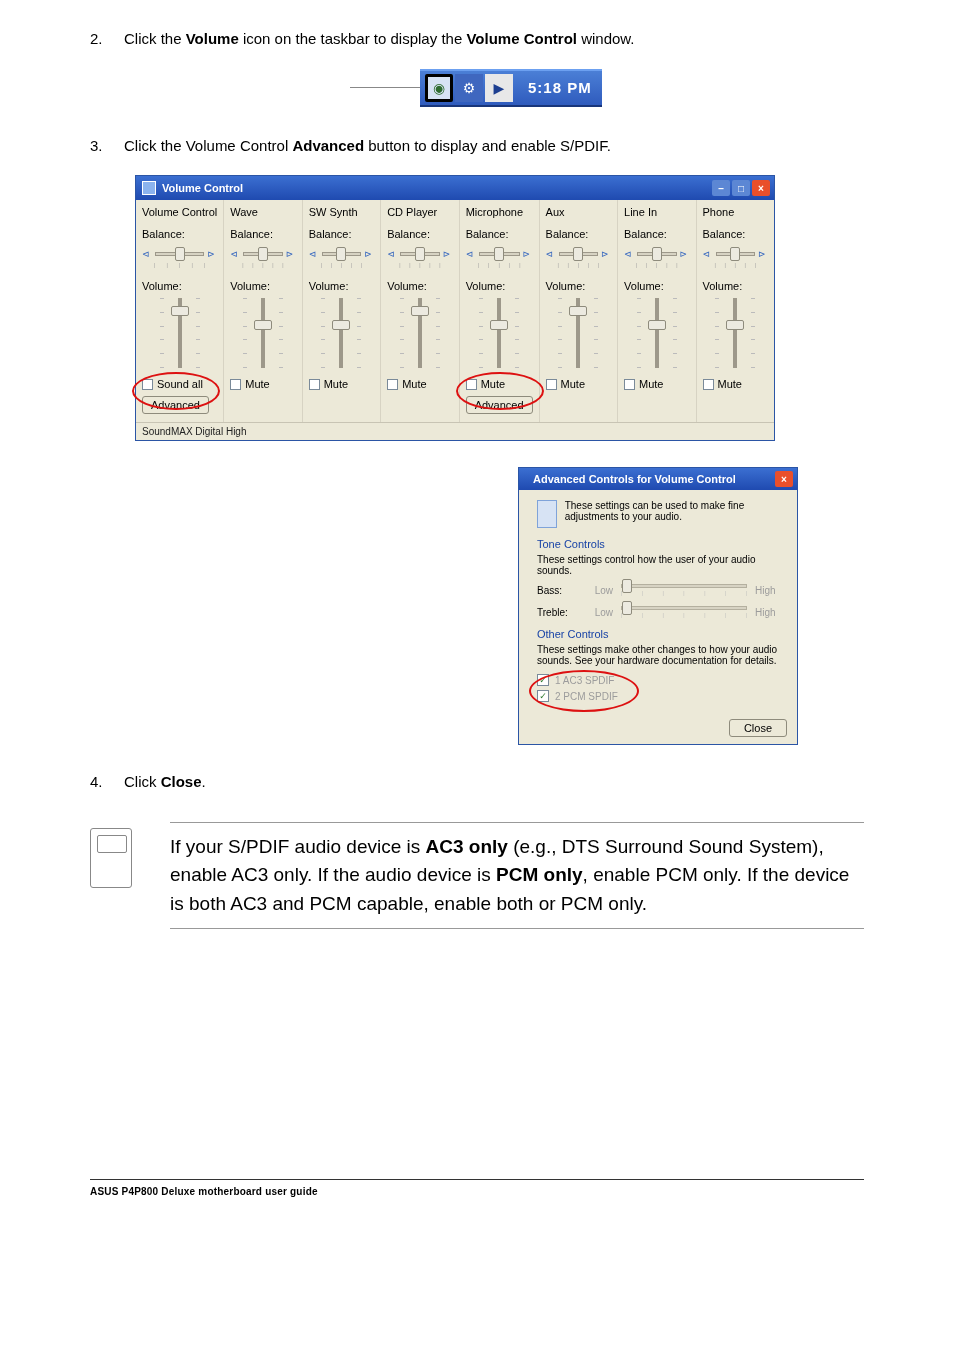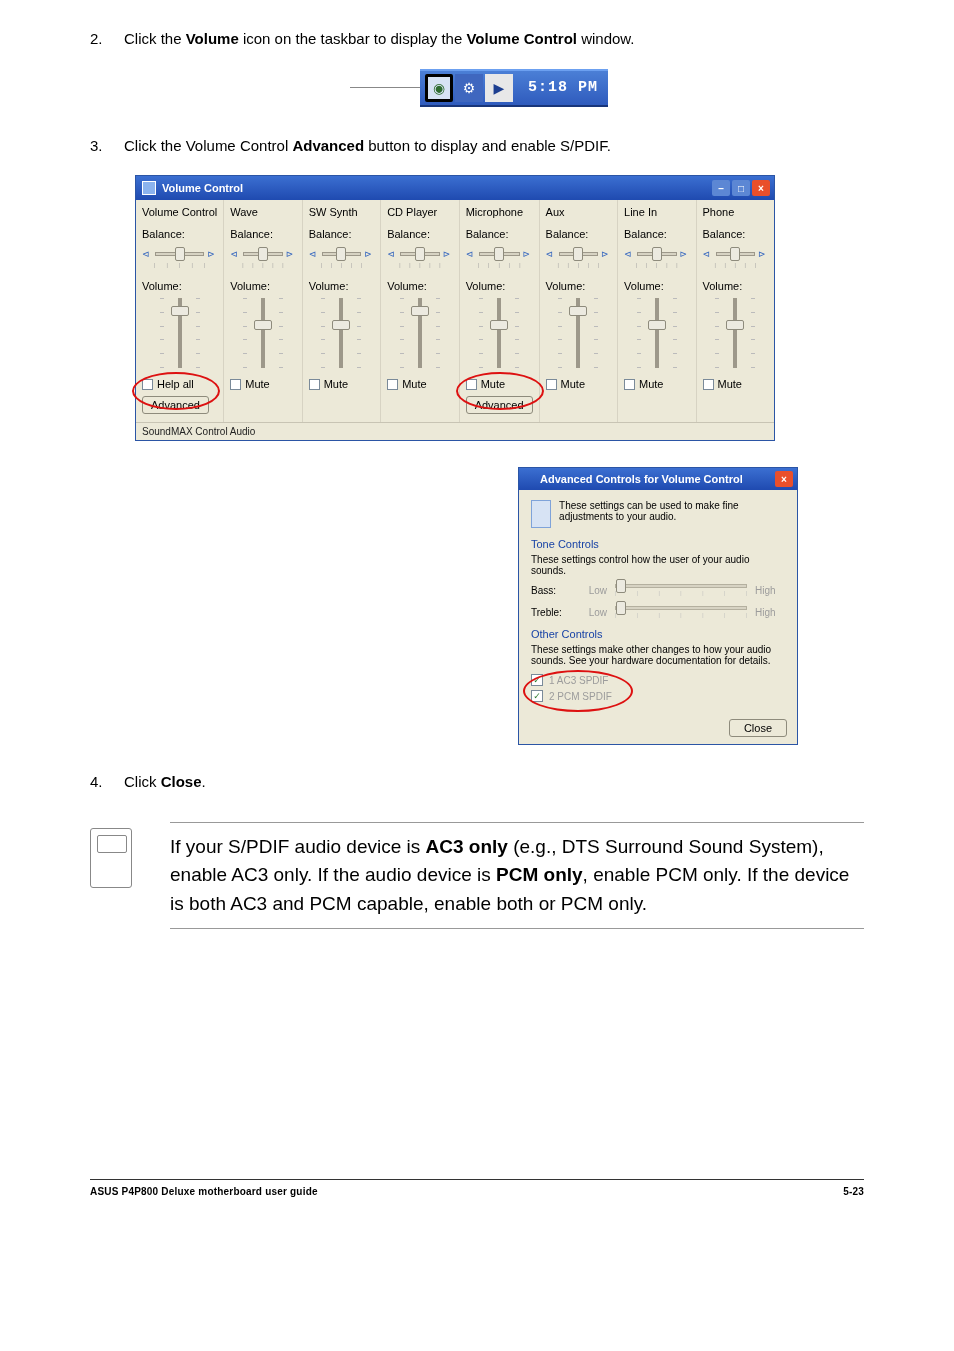--- a/index.html
+++ b/index.html
@@ -9,21 +9,21 @@
   .step-num { width: 34px; flex-shrink: 0; }
   .step-text { flex: 1; }
   .bold { font-weight: bold; }
 
   
   .taskbar-wrap { display: flex; align-items: center; margin: 18px 0 28px 260px; }
   .lead-line { width: 70px; height: 1px; background: #888; }
   .taskbar { display: flex; align-items: center; background: linear-gradient(#4b7fd6,#2f5bbd); border-top: 2px solid #6ca0f0; border-bottom: 2px solid #18357a; height: 38px; padding: 0 10px 0 4px; }
   .tray-icon { width: 28px; height: 28px; display: flex; align-items: center; justify-content: center; margin: 0 1px; font-size: 14px; color: #fff; }
   .tray-icon.vol { border: 3px solid #000; background: #d7e3f4; color: #2e6b2e; border-radius: 2px; }
-  .tray-clock { color: #fff; font-size: 15px; font-weight: bold; margin-left: 14px; letter-spacing: 1px; font-family: Liberation Mono, monospace; }
+  .tray-clock { color: #fff; font-size: 15px; font-weight: bold; margin-left: 14px; letter-spacing: 1px; }
 
   
   .vc-window { width: 640px; margin-left: 45px; border: 1px solid #2b55a5; background: #ece9d8; font-size: 11px; }
   .vc-titlebar { background: linear-gradient(#3b6fd1,#1f4ab0); color: #fff; font-weight: bold; padding: 4px 4px 4px 6px; display: flex; align-items: center; }
   .vc-title-icon { width: 14px; height: 14px; background: #8bb3ee; margin-right: 6px; border: 1px solid #fff; }
   .vc-title-text { flex: 1; }
   .vc-title-btns { display: flex; gap: 2px; }
   .tbtn { width: 18px; height: 16px; display: flex; align-items: center; justify-content: center; font-size: 10px; font-weight: bold; border-radius: 2px; }
   .tbtn.min { background: #5c87d4; color: #fff; }
   .tbtn.max { background: #5c87d4; color: #fff; }
@@ -48,23 +48,23 @@
   .vslider-ticks div { height:1px; display:flex; justify-content:space-between; }
   .vslider-ticks div span { width:4px; height:1px; background:#bbb; }
   .mute-row { display: flex; align-items: center; margin-top: 10px; gap: 4px; }
   .mute-box { width: 11px; height: 11px; border: 1px solid #7a8a99; background: #fff; }
   .adv-btn { margin-top: 6px; background: #ece9d8; border: 1px solid #8e8b7c; border-radius: 3px; padding: 2px 8px; font-size: 11px; display:inline-block; }
   .red-oval { position: absolute; border: 2px solid #d11; border-radius: 50%; pointer-events: none; }
   .vc-status { background: #ece9d8; border-top: 1px solid #c8c4b4; padding: 3px 6px; font-size: 10px; color: #222; }
 
   
   .ad-window { width: 280px; margin: 26px 0 0 428px; border: 1px solid #2b55a5; background: #ece9d8; font-size: 10px; position: relative; }
-  .ad-titlebar { background: linear-gradient(#3b6fd1,#1f4ab0); color: #fff; font-weight: bold; padding: 3px 4px 3px 21px; display: flex; align-items: center; }
+  .ad-titlebar { background: linear-gradient(#3b6fd1,#1f4ab0); color: #fff; font-weight: bold; padding: 3px 4px 3px 14px; display: flex; align-items: center; }
   .ad-title-text { flex: 1; font-size: 11px; }
-  .ad-body { padding: 10px 12px 10px 12px; }
+  .ad-body { padding: 10px 12px 10px 12px; margin-left: 6px; }
   .ad-desc-row { display: flex; gap: 8px; margin-bottom: 10px; }
   .ad-icon { width: 26px; height: 28px; background: #d7e3f4; border: 1px solid #7fa3d9; }
   .ad-sect { color: #1843a6; font-size: 11px; margin: 6px 0 4px 0; }
   .ad-line { color: #000; margin: 4px 0 8px 0; }
   .slider-row { display: flex; align-items: center; gap: 8px; margin: 4px 0 10px 0; }
   .slider-row .slabel { width: 38px; }
   .slider-row .send { color: #9c9c9c; width: 30px; text-align: right; }
   .slider-row .send.right { text-align: left; }
   .hslider { flex: 1; }
   .hslider-track { height: 4px; background: #d7d3c3; border: 1px solid #b4b09f; position: relative; }
@@ -177,21 +177,21 @@
                 <span></span>
                 <span></span>
               </div>
             </div>
             <div class="vslider-track">
               <div class="vslider-thumb" style="top: 8px;"></div>
             </div>
           </div>
           <div class="mute-row">
             <div class="mute-box"></div>
-            <div>Help all</div>
+            <div>Sound all</div>
           </div>
           <div style="position: relative;"><div class="adv-btn">Advanced</div><div class="red-oval" style="left: -10px; top: -18px; width: 88px; height: 38px;"></div></div>
         </div>
         <div class="vc-col">
           <div class="vc-col-title">Wave</div>
           <div class="balance-lbl">Balance:</div>
           <div class="balance-track">
             <span class="bt-spk">⊲</span>
             <div class="bt-bar">
               <div class="bt-thumb"></div>
@@ -561,21 +561,21 @@
             <div class="vslider-track">
               <div class="vslider-thumb" style="top: 22px;"></div>
             </div>
           </div>
           <div class="mute-row">
             <div class="mute-box"></div>
             <div>Mute</div>
           </div>
         </div>
       </div>
-    <div class="vc-status">SoundMAX Control Audio</div>
+    <div class="vc-status">SoundMAX Digital High</div>
   </div>
 
   <div class="ad-window">
     <div class="ad-titlebar">
       <div class="ad-title-text">Advanced Controls for Volume Control</div>
       <div class="tbtn close">×</div>
     </div>
     <div class="ad-body">
       <div class="ad-desc-row">
         <div class="ad-icon"></div>
@@ -656,16 +656,15 @@
       <div class="note-text">
         <span>If your S/PDIF audio device is </span><span class="note-b">AC3 only</span><span> (e.g., DTS Surround Sound System), enable AC3 only. If the audio device is </span><span class="note-b">PCM only</span><span>, enable PCM only. If the device is both AC3 and PCM capable, enable both or PCM only.</span>
       </div>
       <div class="note-hr" style="margin-top:10px;"></div>
     </div>
   </div>
 
   <div class="footer-hr"></div>
   <div class="footer">
     <div class="footer-left">ASUS P4P800 Deluxe motherboard user guide</div>
-    <div class="footer-right"><span class="footer-bold">5-23</span></div>
   </div>
 
 </div>
 
 </body></html>

